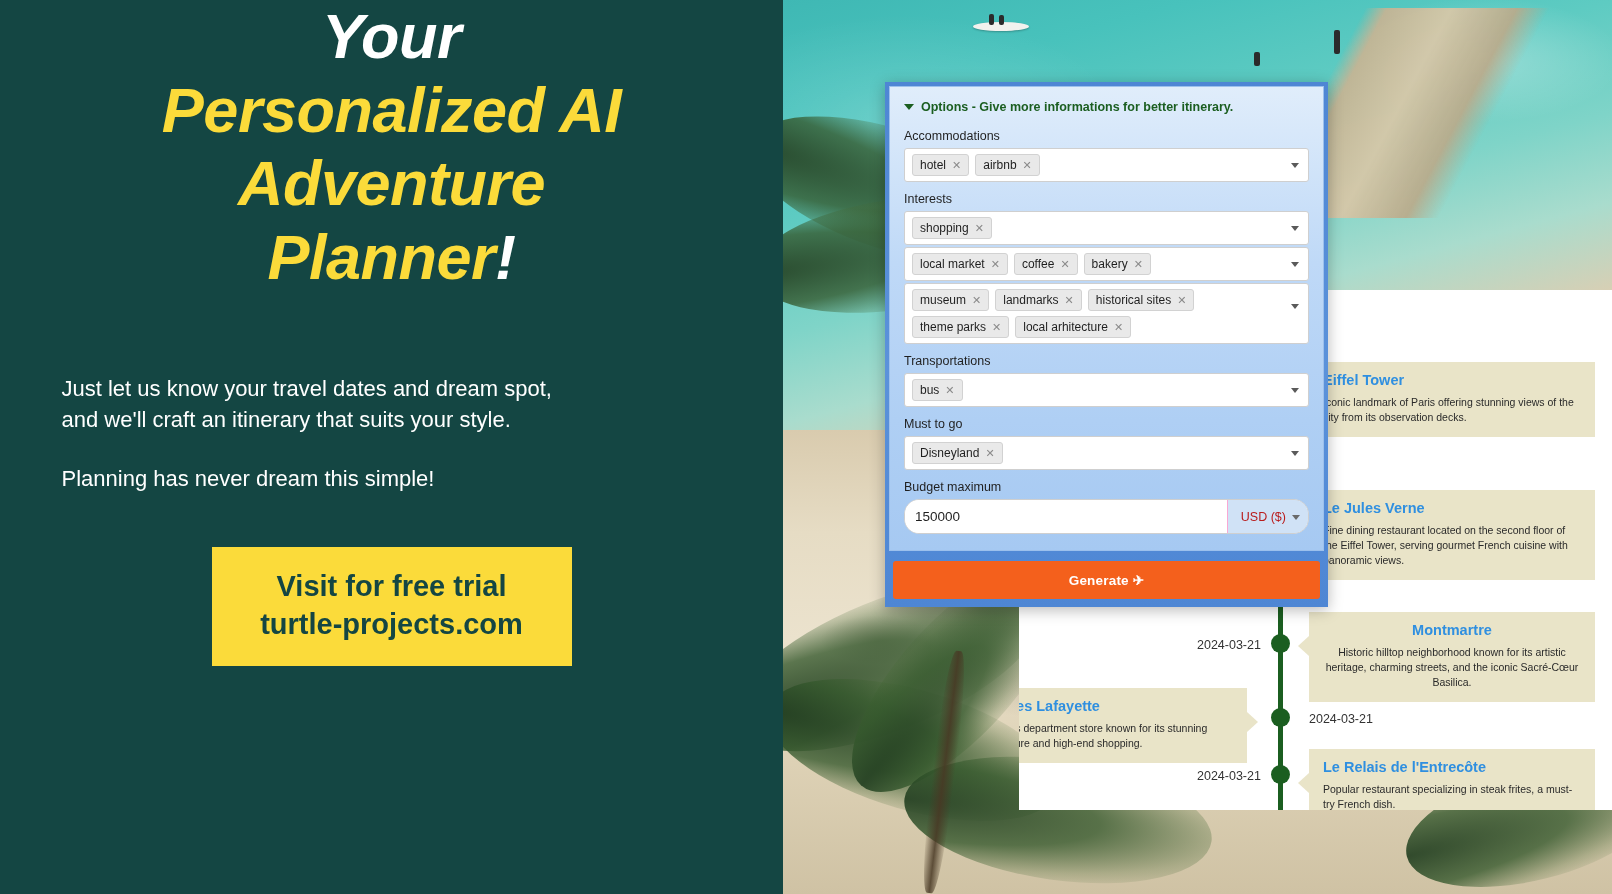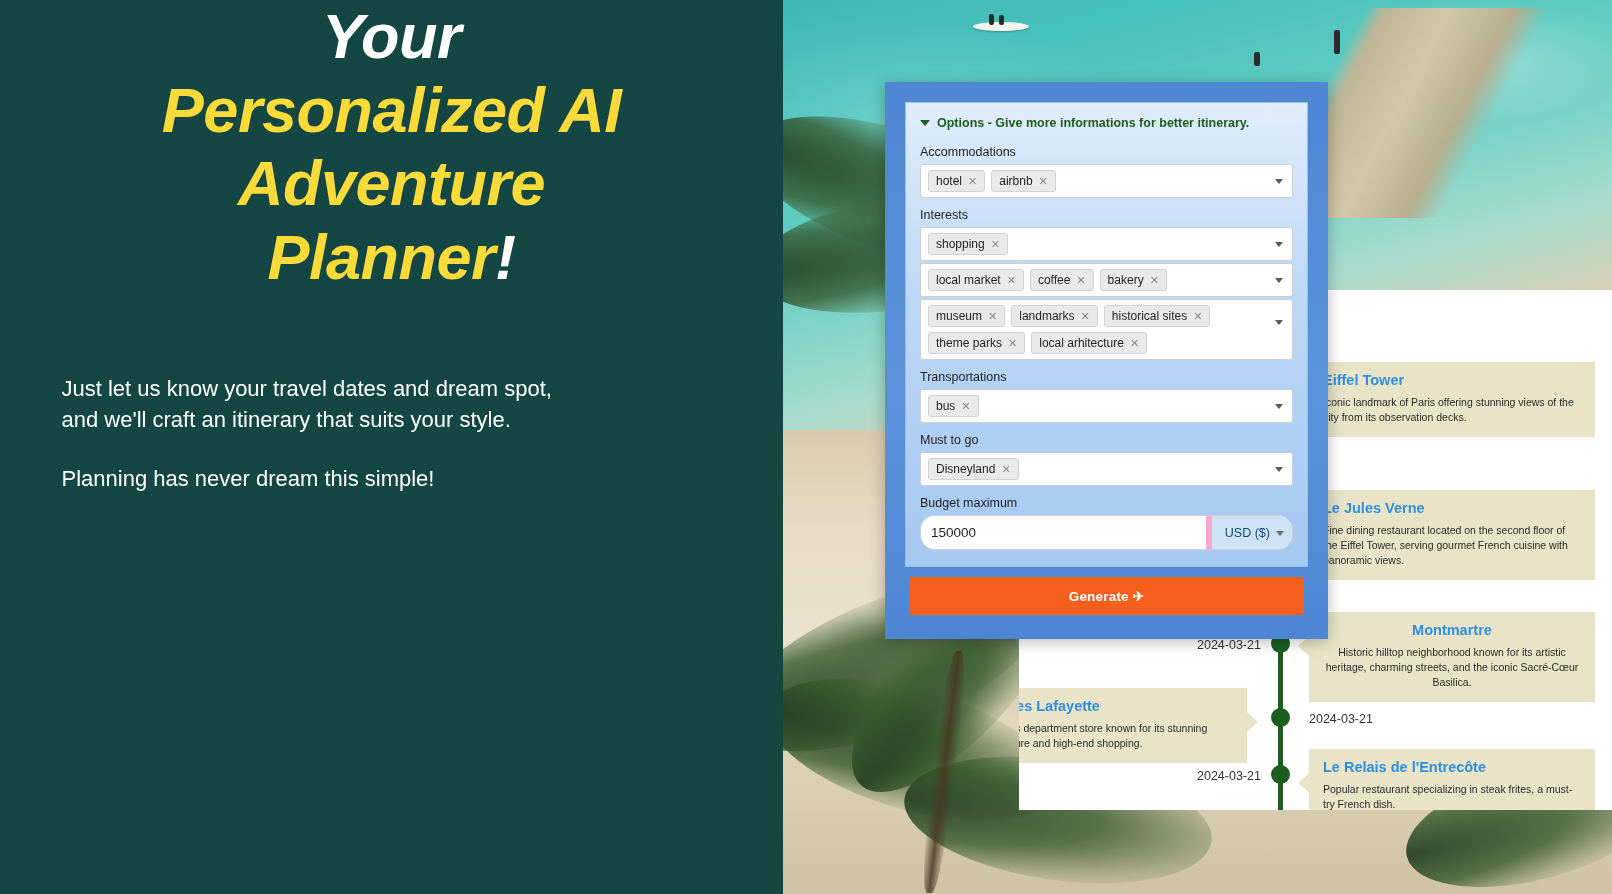--- a/index.html
+++ b/index.html
@@ -188,21 +188,21 @@
   .tl-card.right-side .nub { left: -11px; border-right: 11px solid #E9E4C8; }
   .tl-card.left-side  .nub { right: -11px; border-left: 11px solid #E9E4C8; }
 
   
   #options-panel {
     position: absolute;
     left: 102px; top: 82px;
     width: 443px;
     z-index: 30;
     background: linear-gradient(180deg, #4E86D4 0%, #5B92DA 55%, #4E86D4 100%);
-    padding: 20px;
+    padding: 4px;
     box-shadow: 0 3px 14px rgba(0,0,0,.28);
   }
   #options-inner {
     background: linear-gradient(180deg, #E0EDFB 0%, #BFD9F7 38%, #AFCFF4 72%, #A6C9F2 100%);
     border: 1px solid #9CC0EC;
     padding: 13px 14px 16px;
   }
   #options-header {
     display: flex;
     align-items: center;
@@ -286,23 +286,23 @@
     font-family: "Liberation Sans", sans-serif;
     background: #ffffff;
   }
   #currency-select {
     position: relative;
     display: flex;
     align-items: center;
     gap: 10px;
     padding: 0 22px 0 13px;
     background: rgba(190,215,243,.72);
-    border-left: 6px solid #f9a8d4;
+    border-left: 1px solid #f9a8d4;
     font-size: 12.5px;
-    color: #0c4a6e;
+    color: #b91c1c;
     cursor: pointer;
     white-space: nowrap;
   }
   #currency-select .sel-caret {
     position: absolute;
     right: 8px; top: 50%; margin-top: -2px;
     width: 0; height: 0;
     border-left: 4px solid transparent;
     border-right: 4px solid transparent;
     border-top: 5px solid #6a6a6a;
@@ -336,20 +336,24 @@
     <span>Planner</span><span class="white">!</span>
   </h1>
 
   <div id="subcopy">
     <span>Just let us know your travel dates and dream spot,</span><br>
     <span>and we'll craft an itinerary that suits your style.</span>
     <span class="gap"></span>
     <span>Planning has never dream this simple!</span>
   </div>
 
+  <button id="cta-button">
+    <span>Visit for free trial</span><br>
+    <span>turtle-projects.com</span>
+  </button>
 
 </div>
 
 <div id="app-region">
 
   <div id="beach-photo"></div>
   <div id="sand-band"></div>
   <div id="pier"></div>
 
   <div id="beach-people">

